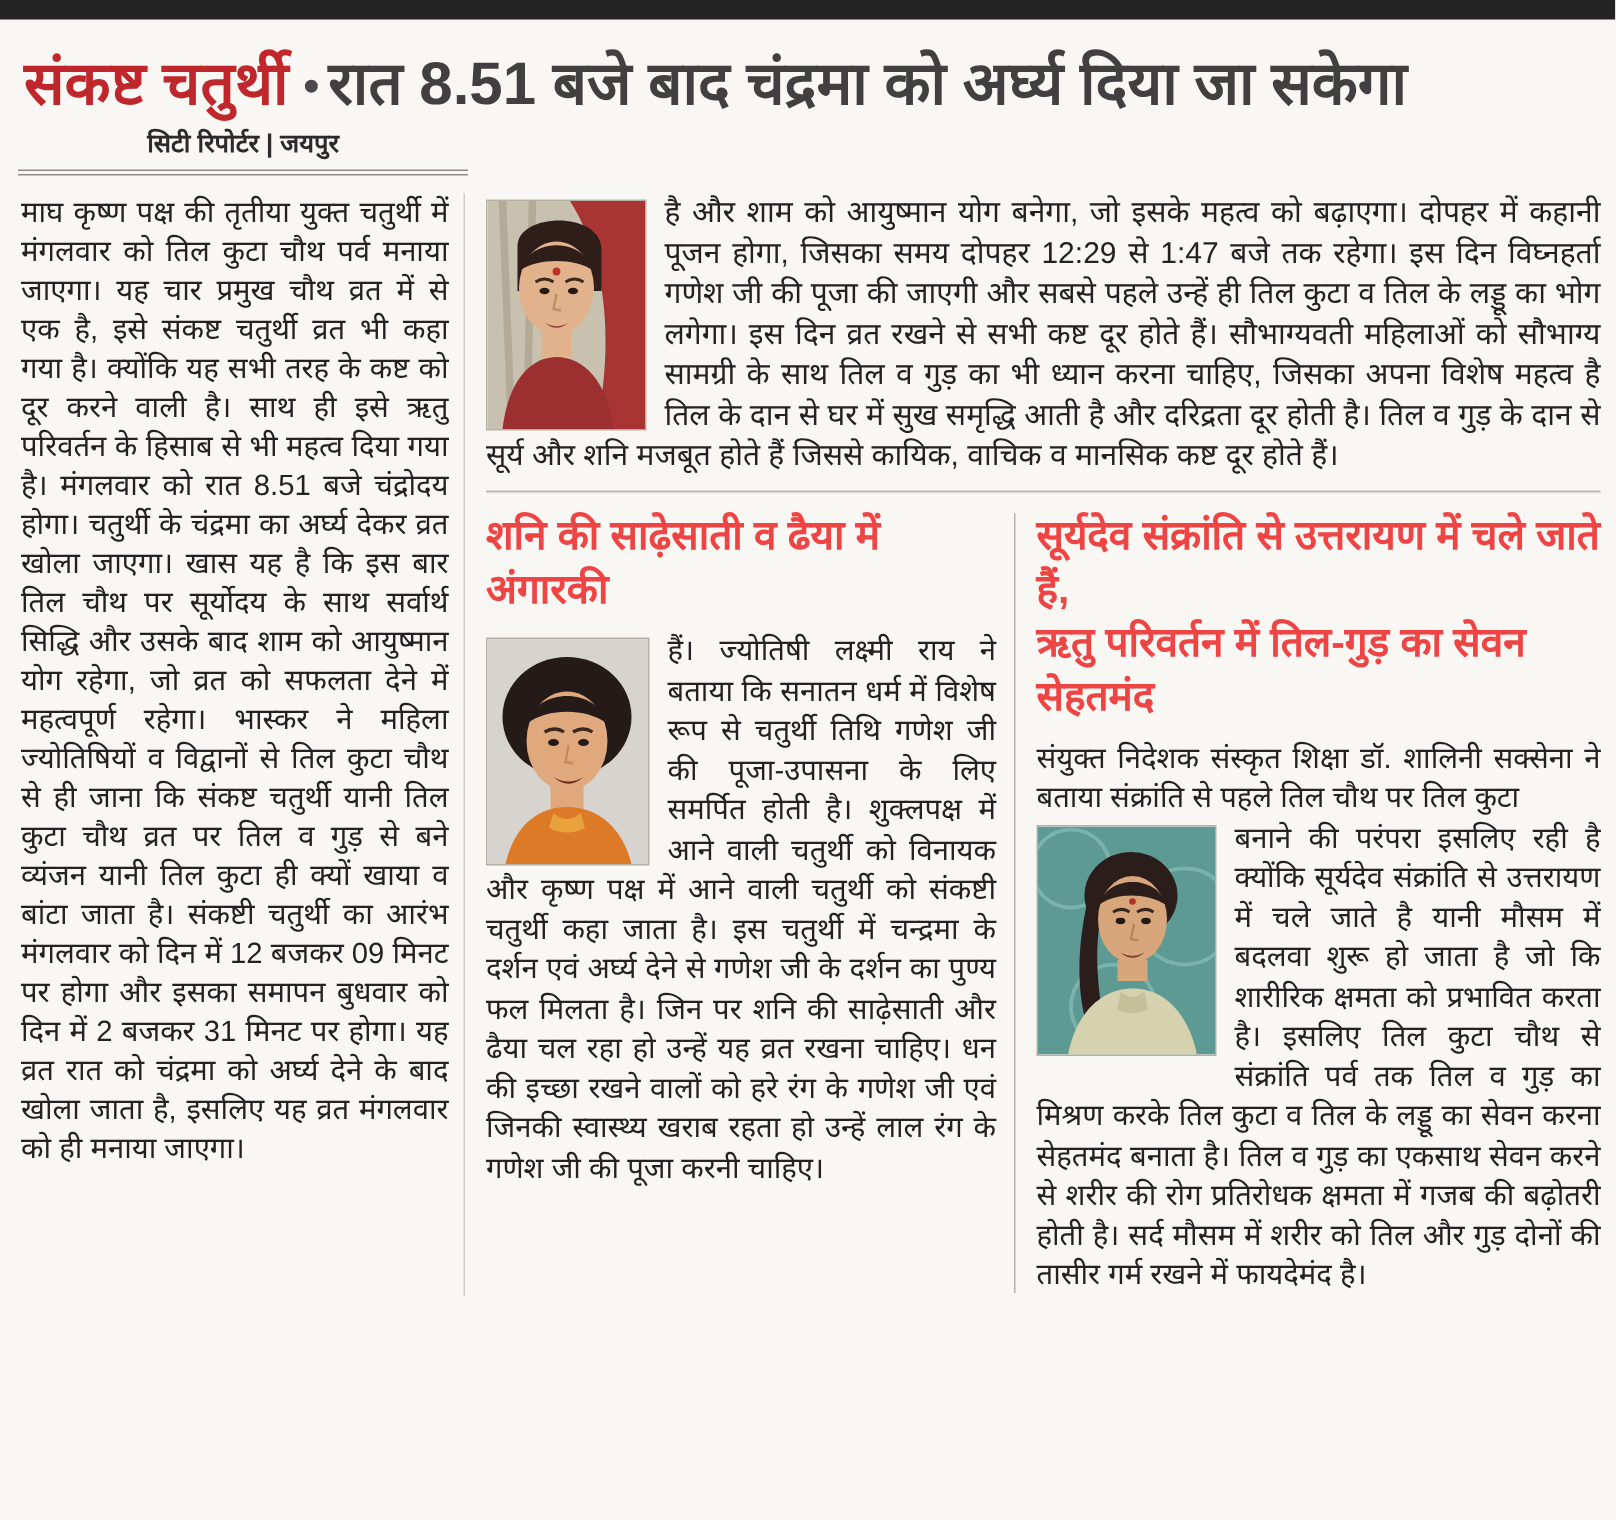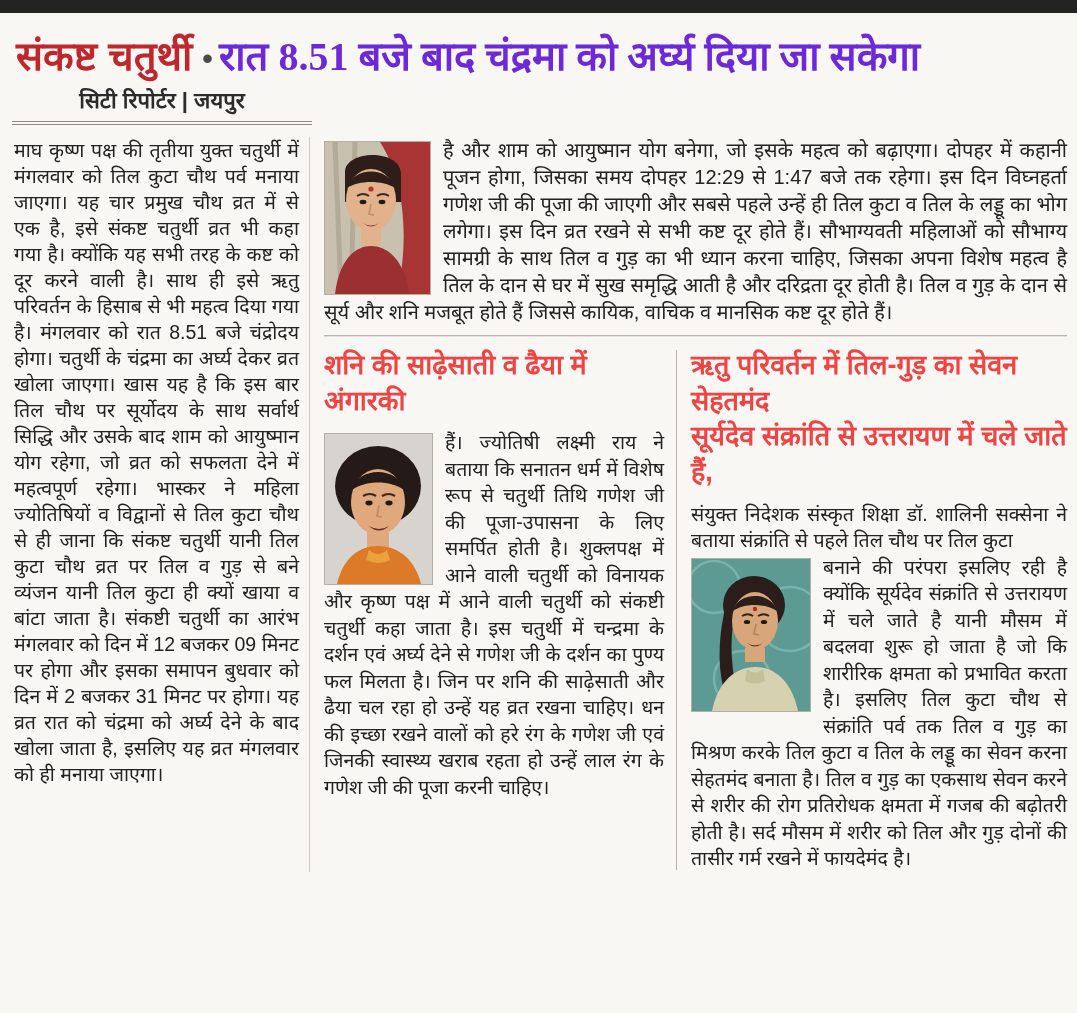--- a/index.html
+++ b/index.html
@@ -23,42 +23,42 @@
 
   .kicker {
     margin: 20px 14px 0 16px;
     font-size: 40px;
     font-weight: 800;
     line-height: 1.15;
     white-space: nowrap;
   }
   .kicker .kicker-label { color: #c0272d; }
   .kicker .kicker-bullet { color: #4a4a4a; font-size: 30px; vertical-align: middle; padding: 0 6px 0 10px; }
-  .kicker .kicker-text { color: #6d28d9; font-weight: 700; font-family: Liberation Serif, serif; }
+  .kicker .kicker-text { color: #404040; font-weight: 700; }
 
   .headline {
     margin: 4px 14px 0 12px;
     font-size: 58px;
     font-weight: 800;
     line-height: 1.32;
     color: #101010;
     letter-spacing: -1px;
   }
   .headline span { display: block; }
 
   .deck-row {
     display: flex;
     align-items: flex-end;
     margin: 4px 0 0 0;
   }
   .byline-block {
     width: 300px;
     margin-left: 12px;
     text-align: center;
-    font-size: 22px;
+    font-size: 17px;
     font-weight: 700;
     color: #2b2b2b;
     padding-bottom: 7px;
     border-bottom: 4px double #8f8b84;
   }
   .subhead {
     flex: 1;
     text-align: center;
     font-size: 30px;
     font-weight: 800;
@@ -201,22 +201,22 @@
               </span>
               <p>हैं। ज्योतिषी लक्ष्मी राय ने बताया कि सनातन धर्म में विशेष रूप से चतुर्थी तिथि गणेश जी की पूजा-उपासना के लिए समर्पित होती है। शुक्लपक्ष में आने वाली चतुर्थी को विनायक और कृष्ण पक्ष में आने वाली चतुर्थी को संकष्टी चतुर्थी कहा जाता है। इस चतुर्थी में चन्द्रमा के दर्शन एवं अर्घ्य देने से गणेश जी के दर्शन का पुण्य फल मिलता है। जिन पर शनि की साढ़ेसाती और ढैया चल रहा हो उन्हें यह व्रत रखना चाहिए। धन की इच्छा रखने वालों को हरे रंग के गणेश जी एवं जिनकी स्वास्थ्य खराब रहता हो उन्हें लाल रंग के गणेश जी की पूजा करनी चाहिए।</p>
             </div>
           </div>
         </div>
 
         <div class="v-rule"></div>
 
         <div class="right-col">
           <h2 class="col-heading">
+            <span>सूर्यदेव संक्रांति से उत्तरायण में चले जाते हैं,</span>
             <span>ऋतु परिवर्तन में तिल-गुड़ का सेवन सेहतमंद</span>
-            <span>सूर्यदेव संक्रांति से उत्तरायण में चले जाते हैं,</span>
           </h2>
           <div class="col-body">
             <p class="lead">संयुक्त निदेशक संस्कृत शिक्षा डॉ. शालिनी सक्सेना ने बताया संक्रांति से पहले तिल चौथ पर तिल कुटा</p>
             <div class="col-rest">
               <span class="photo-frame photo-3">
                 <svg width="118" height="152" viewBox="0 0 118 152" xmlns="http://www.w3.org/2000/svg">
                   <rect width="118" height="152" fill="#5d9a94"></rect>
                   <circle cx="22" cy="28" r="26" stroke="#79b3ac" stroke-width="2.5" fill="none"></circle>
                   <circle cx="98" cy="60" r="32" stroke="#79b3ac" stroke-width="2.5" fill="none"></circle>
                   <circle cx="50" cy="120" r="28" stroke="#79b3ac" stroke-width="2.5" fill="none"></circle>

